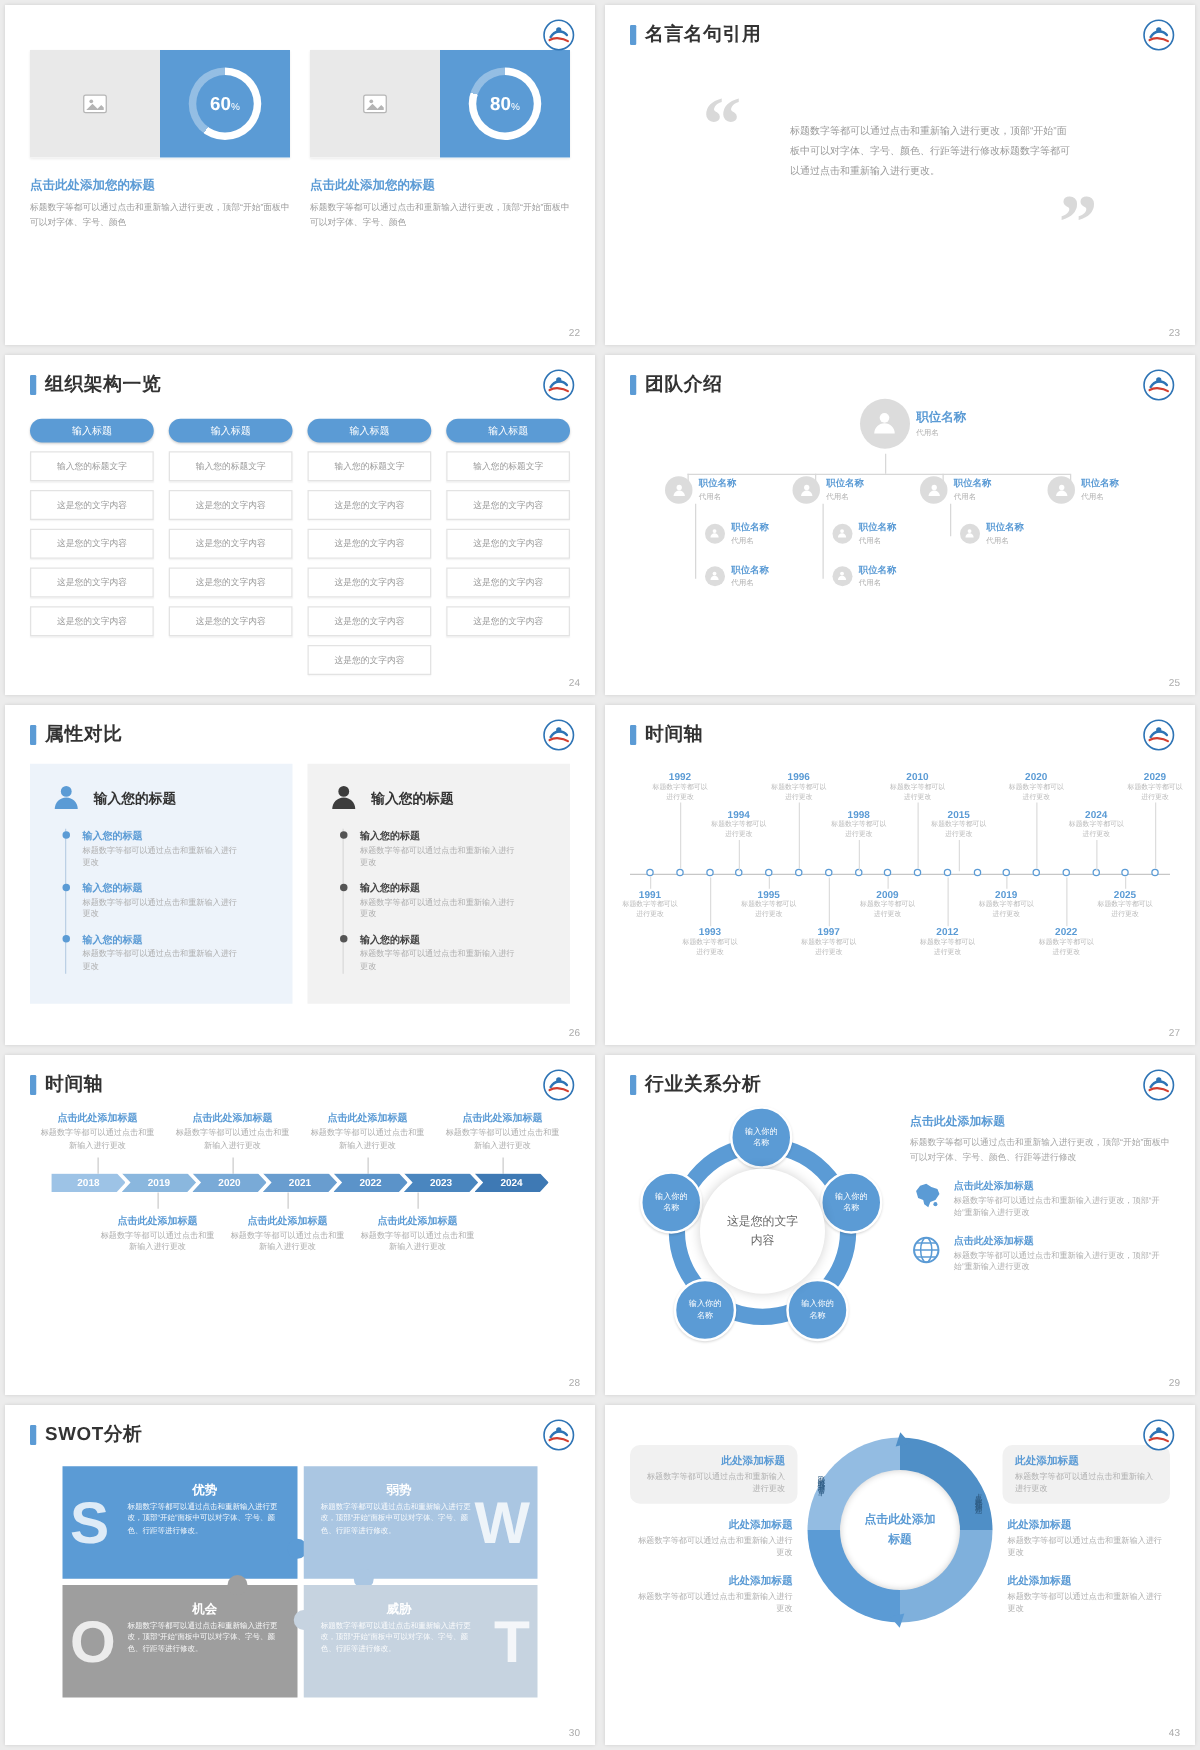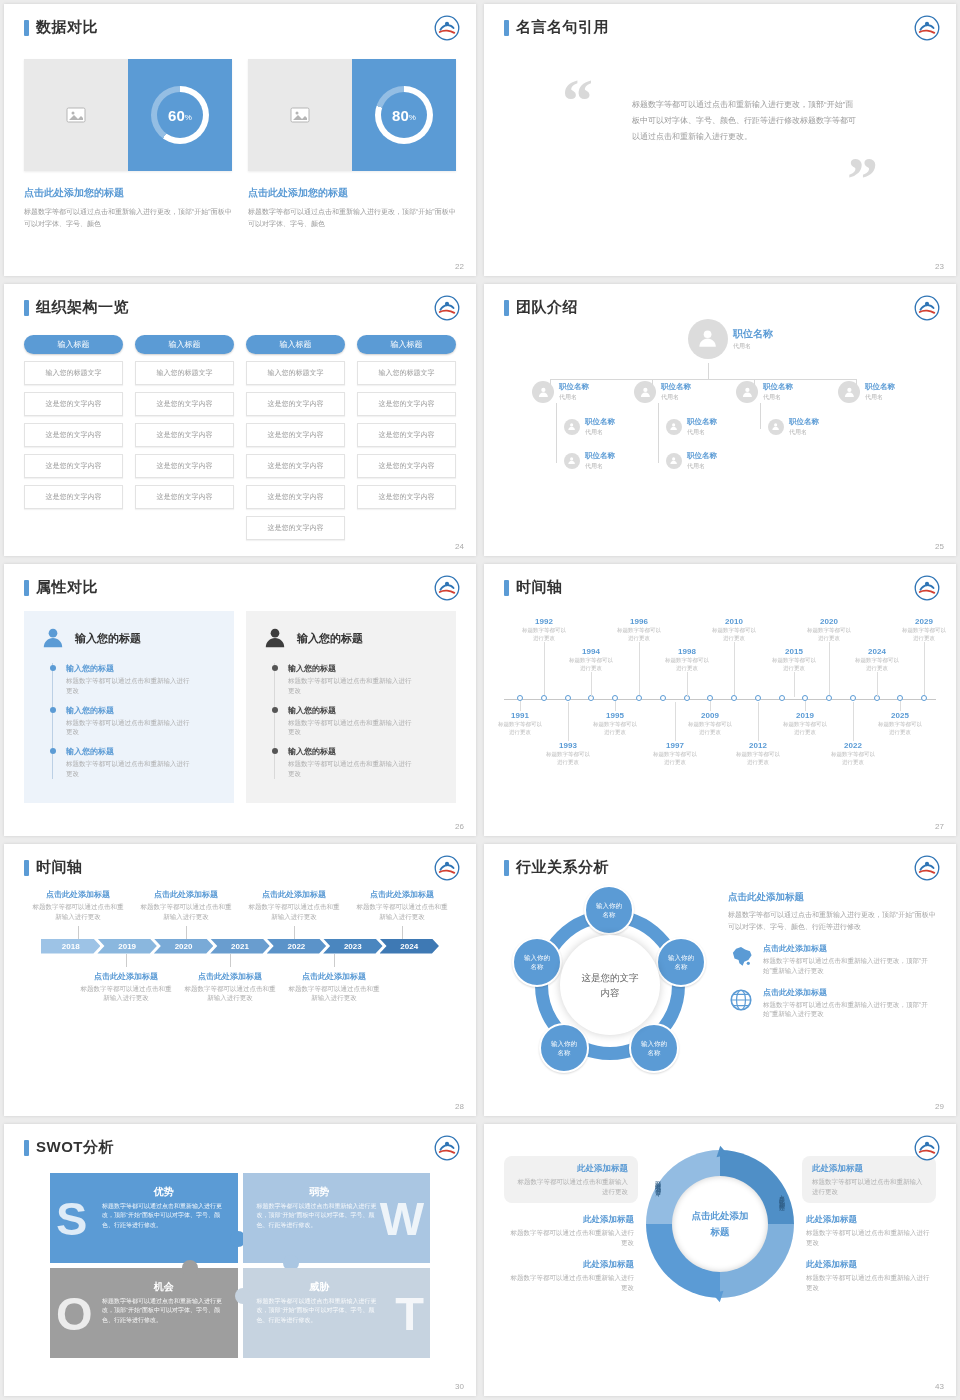--- a/index.html
+++ b/index.html
@@ -9,21 +9,21 @@
   .slide { position:relative; background:#fff; box-shadow:0 0 3px rgba(0,0,0,.12); padding:14px 20px; overflow:hidden; }
   .head { display:flex; align-items:center; gap:7px; }
   .accent-bar { width:5px; height:16px; background:#5b9bd5; border-radius:1px; }
   .slide-title { font-size:15px; font-weight:700; color:#333; letter-spacing:.5px; }
   .logo { position:absolute; top:11px; right:16px; width:26px; height:26px; }
   .page-num { position:absolute; bottom:5px; right:12px; font-size:8px; color:#aaa; }
 
   
   .cmp-row { display:flex; gap:16px; margin-top:22px; }
   .cmp-col { flex:1; }
-  .cmp-card { display:flex; height:112px; box-shadow:0 1px 2px rgba(0,0,0,.08); }
+  .cmp-card { display:flex; height:86px; box-shadow:0 1px 2px rgba(0,0,0,.08); }
   .cmp-img { flex:1; background:#e9e9e9; display:flex; align-items:center; justify-content:center; }
   .cmp-img svg { width:24px; height:24px; }
   .cmp-pct { flex:1; background:#5b9bd5; display:flex; align-items:center; justify-content:center; }
   .donut { width:58px; height:58px; border-radius:50%; display:flex; align-items:center; justify-content:center; }
   .donut-hole { width:46px; height:46px; border-radius:50%; background:#5b9bd5; color:#fff; display:flex; align-items:center; justify-content:center; }
   .donut-hole .big { font-size:15px; font-weight:700; }
   .donut-hole .unit { font-size:8px; margin-top:5px; }
   .cmp-heading { margin-top:15px; font-size:10px; font-weight:700; color:#5b9bd5; }
   .cmp-body { margin-top:6px; font-size:7px; color:#9c9c9c; line-height:1.65; }
 
@@ -145,24 +145,20 @@
   .cy-label.l { left:8px; top:40px; transform:rotate(180deg); }
   .cy-label.r { right:8px; top:40px; }
   .cy-arr { position:absolute; width:0; height:0; border:6px solid transparent; }
 </style>
 </head>
 <body>
 
 <div class="sheet">
 
   <section class="slide">
-    <header class="head">
-      <span class="accent-bar"></span>
-      <span class="slide-title">数据对比</span>
-    </header>
     <span class="logo">
       <svg viewBox="0 0 32 32">
           <circle cx="16" cy="16" r="14.5" fill="#fff" stroke="#2e74b5" stroke-width="1.6"></circle>
           <path d="M8 18c4-7 12-7 16-2" fill="none" stroke="#2e74b5" stroke-width="2.4" stroke-linecap="round"></path>
           <path d="M7 21c5-3 13-2 18 1" fill="none" stroke="#d23f31" stroke-width="2.2" stroke-linecap="round"></path>
           <circle cx="16" cy="11" r="2.6" fill="#2e74b5"></circle>
         </svg>
     </span>
     <div class="cmp-row">
       <div class="cmp-col">
@@ -547,41 +543,41 @@
           <div class="tl1-note">标题数字等都可以进行更改</div>
         </div>
       <div class="tl1-p bn" style="left:88px">
           <div class="tl1-year">1995</div>
           <div class="tl1-note">标题数字等都可以进行更改</div>
         </div>
       <div class="tl1-p tf" style="left:112px">
           <div class="tl1-year">1996</div>
           <div class="tl1-note">标题数字等都可以进行更改</div>
         </div>
-      <div class="tl1-p bf" style="left:148px">
+      <div class="tl1-p bf" style="left:136px">
           <div class="tl1-year">1997</div>
           <div class="tl1-note">标题数字等都可以进行更改</div>
         </div>
       <div class="tl1-p tn" style="left:160px">
           <div class="tl1-year">1998</div>
           <div class="tl1-note">标题数字等都可以进行更改</div>
         </div>
       <div class="tl1-p bn" style="left:183px">
           <div class="tl1-year">2009</div>
           <div class="tl1-note">标题数字等都可以进行更改</div>
         </div>
       <div class="tl1-p tf" style="left:207px">
           <div class="tl1-year">2010</div>
           <div class="tl1-note">标题数字等都可以进行更改</div>
         </div>
       <div class="tl1-p bf" style="left:231px">
           <div class="tl1-year">2012</div>
           <div class="tl1-note">标题数字等都可以进行更改</div>
         </div>
-      <div class="tl1-p tn" style="left:267px">
+      <div class="tl1-p tn" style="left:240px">
           <div class="tl1-year">2015</div>
           <div class="tl1-note">标题数字等都可以进行更改</div>
         </div>
       <div class="tl1-p bn" style="left:278px">
           <div class="tl1-year">2019</div>
           <div class="tl1-note">标题数字等都可以进行更改</div>
         </div>
       <div class="tl1-p tf" style="left:302px">
           <div class="tl1-year">2020</div>
           <div class="tl1-note">标题数字等都可以进行更改</div>

